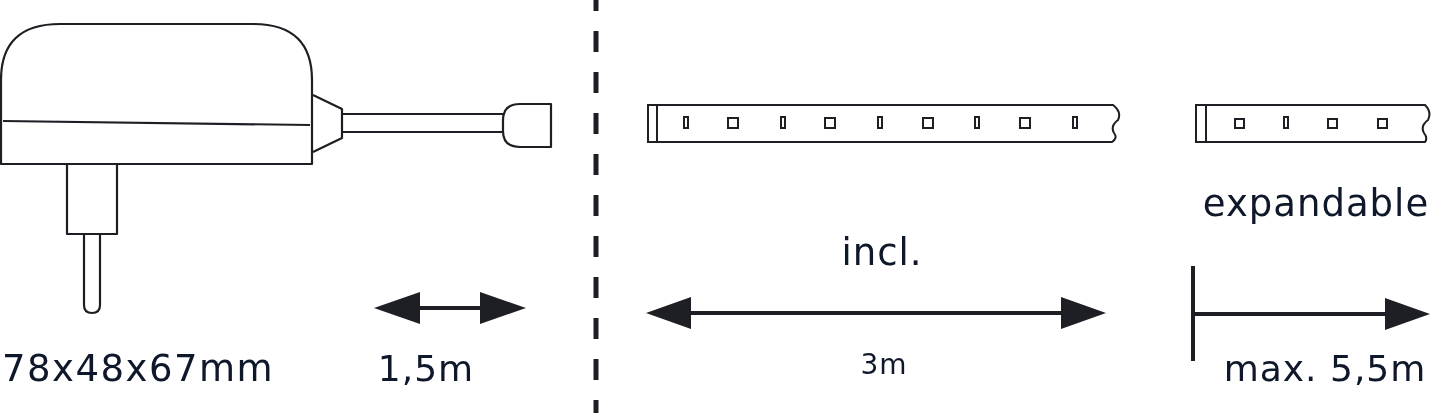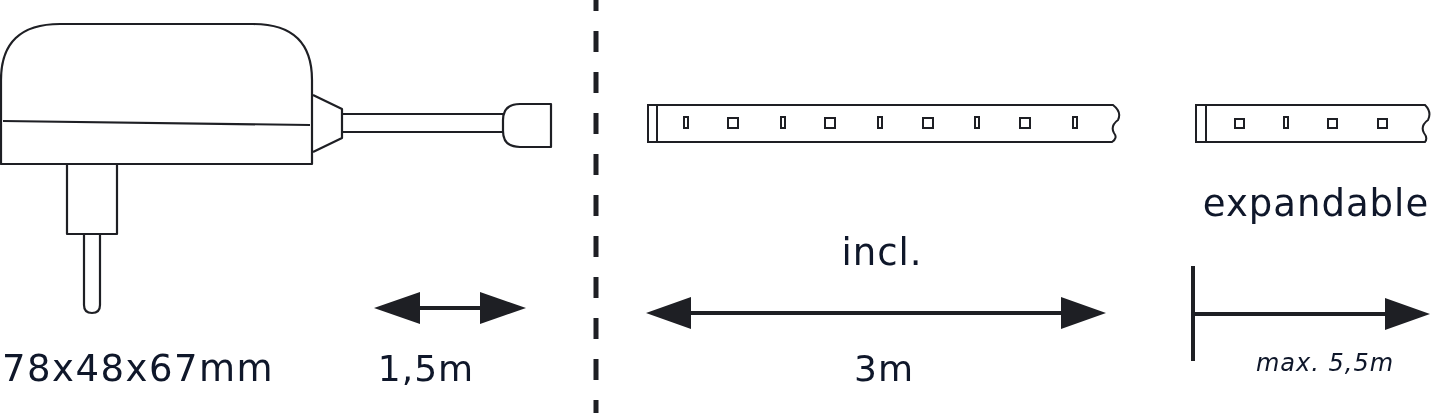--- a/index.html
+++ b/index.html
@@ -11,23 +11,23 @@
       font-family: "DejaVu Sans", sans-serif;
       color: #0f172a;
       white-space: nowrap;
       line-height: 1;
       letter-spacing: 1px;
     }
     .c { transform: translateX(-50%); text-align: center; }
     #dim-label { left: 2px; top: 350px; font-size: 37px; letter-spacing: 1.5px; text-align: center; }
     #cable-label { left: 426px; top: 351px; font-size: 36px; }
     #incl-label { left: 882px; top: 234px; font-size: 37px; }
-    #strip-label { left: 884px; top: 351px; font-size: 36px; }
+    #strip-label { left: 884px; top: 351px; font-size: 28px; }
     #exp-label { left: 1316px; top: 183px; font-size: 37px; line-height: 42px; }
-    #max-label { left: 1325px; top: 351px; font-size: 24px; font-style: italic; }
+    #max-label { left: 1325px; top: 351px; font-size: 36px; }
   </style>
 </head>
 <body>
 
 <div class="canvas">
 
   <svg width="1445" height="413" viewBox="0 0 1445 413">
 
     <g fill="none" stroke="#1e1f24" stroke-width="2.2" stroke-linejoin="round">
 

